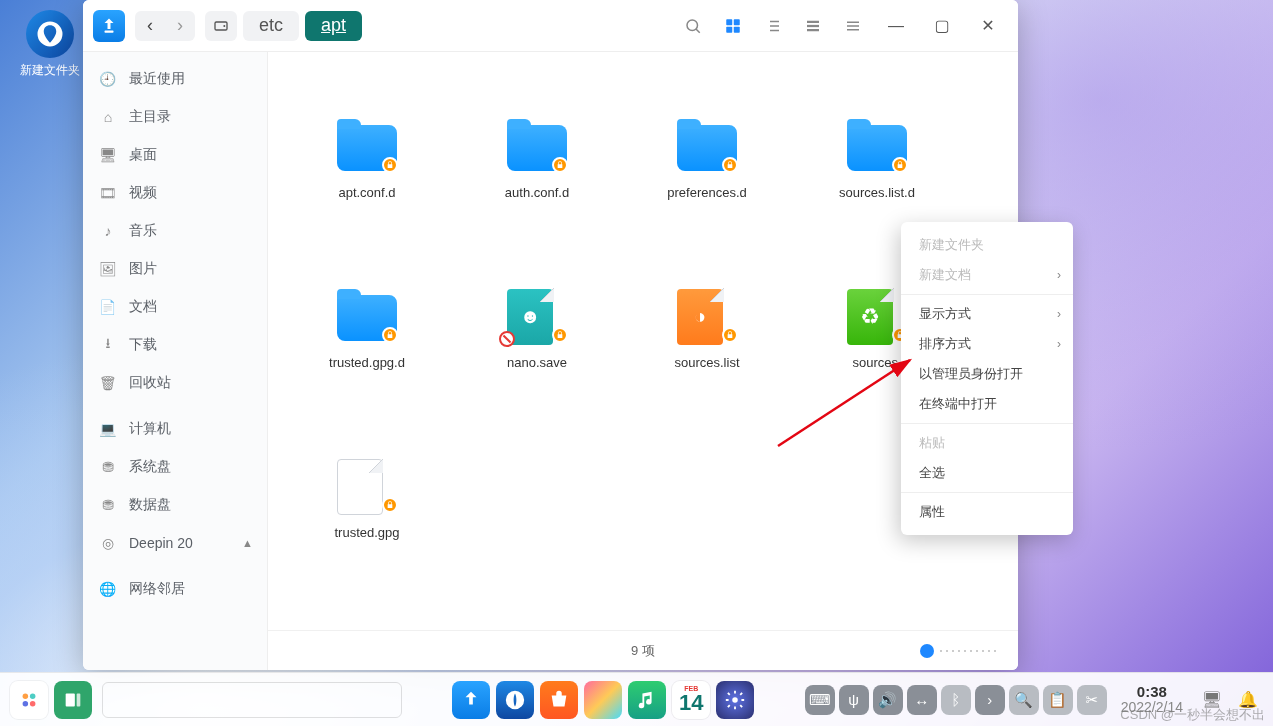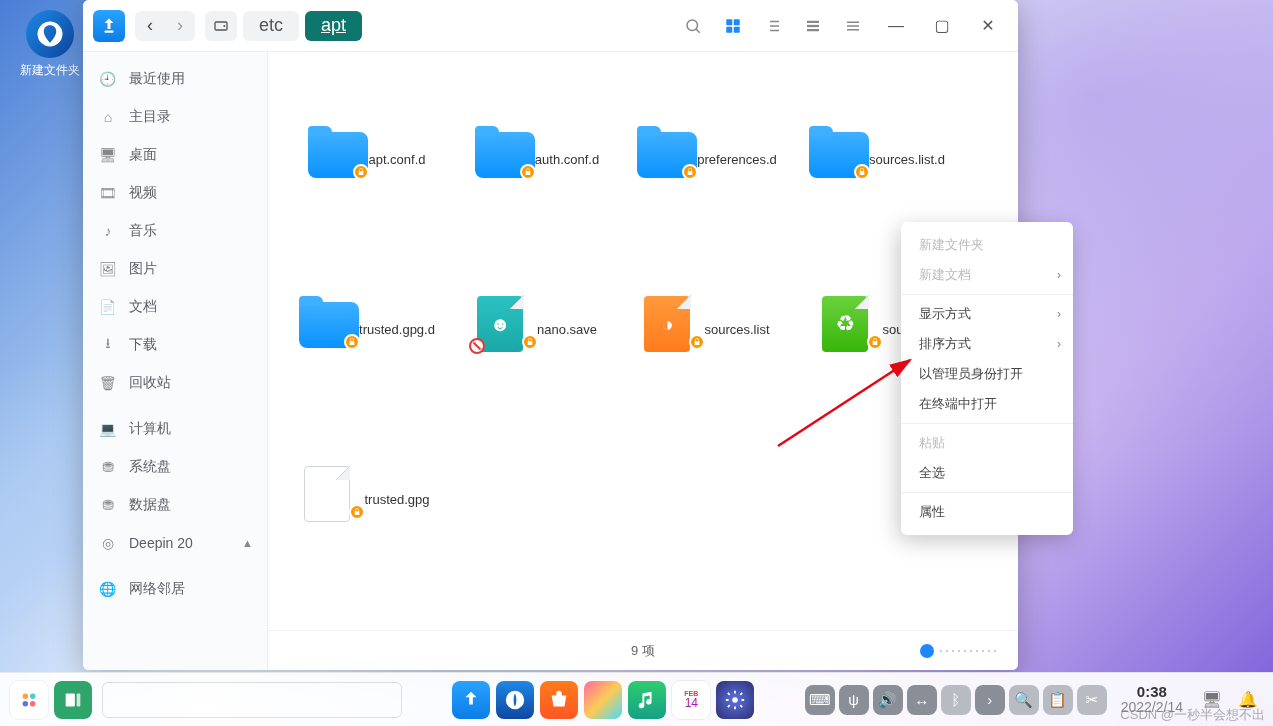--- a/index.html
+++ b/index.html
@@ -44,21 +44,21 @@
 
 .fm-body { flex:1; display:flex; min-height:0; }
 .sidebar { width:185px; background:#fafbfc; border-right:1px solid #eee; padding: 8px 0; overflow-y:auto;}
 .side-item { height:38px; display:flex; align-items:center; padding: 0 16px; gap:12px; color:#5a5f66; font-size:14px; cursor:pointer; position:relative;}
 .side-item .si-icon { width:18px; text-align:center; color:#888; flex-shrink:0;}
 .side-item .eject { position:absolute; right:14px; color:#888; font-size:11px;}
 .side-group-gap { height:8px; }
 
 .content { flex:1; display:flex; flex-direction:column; background:#fff; }
 .file-grid { flex:1; padding: 22px 14px 0 14px; display:grid; grid-template-columns: repeat(4, 170px); grid-auto-rows: 170px; gap: 0px; justify-content:start; align-content:start; }
-.file-item { width:170px; height:170px; display:flex; flex-direction:row; align-items:center; justify-content:center; border-radius:8px; cursor:pointer; position:relative;}
+.file-item { width:170px; height:170px; display:flex; flex-direction:column; align-items:center; justify-content:center; border-radius:8px; cursor:pointer; position:relative;}
 .file-icon { width:60px; height:52px; position:relative; margin-bottom:14px; }
 .folder-glyph { width:60px; height:46px; background:linear-gradient(#3eb0ff,#0a92ff); border-radius: 4px 8px 8px 8px; position:relative; top:6px;}
 .folder-glyph::before { content:""; position:absolute; top:-6px; left:0; width:24px; height:10px; background:#3eb0ff; border-radius: 4px 6px 0 0; }
 .lock-badge { position:absolute; right:-1px; bottom:-2px; width:16px; height:16px; border-radius:50%; background:#ff9800; border:2px solid #fff; display:flex; align-items:center; justify-content:center;}
 .lock-badge svg { width:8px; height:8px; fill:#fff; }
 .file-glyph { width:46px; height:56px; background:#fff; border:1px solid #d0d4da; border-radius:4px; position:relative; }
 .file-glyph::before { content:""; position:absolute; right:-1px; top:-1px; width:14px; height:14px; background:linear-gradient(135deg, transparent 48%, #d0d4da 50%, #f0f2f5 52%); }
 .file-glyph.nano { background: linear-gradient(#2bc2c2,#1ba7a7); border:none;}
 .file-glyph.nano .face { position:absolute; inset:0; display:flex; align-items:center; justify-content:center; color:#fff; font-size:20px;}
 .file-glyph.nano .no-badge{ position:absolute; left:-8px; bottom:-2px; width:16px; height:16px; border-radius:50%; border:2px solid #e53935; background:#fff;}
@@ -103,21 +103,21 @@
 .taskbar-center { flex:1; display:flex; justify-content:center; gap:6px;}
 .tray { display:flex; align-items:center; gap:4px;}
 .tray-chip { width:30px; height:30px; border-radius:8px; background:#8a8f97; display:flex; align-items:center; justify-content:center; color:#fff; font-size:15px; cursor:pointer;}
 .clock { display:flex; flex-direction:column; align-items:center; line-height:1.1; margin: 16px 8px; color:#333;}
 .clock .time{ font-size:15px; font-weight:600;}
 .clock .date{ font-size:14px; color:#888;}
 .tray-right { width:30px; height:30px; display:flex; align-items:center; justify-content:center; color:#777; cursor:pointer;}
 .task-search { flex:1; max-width: 300px; height:36px; border-radius:6px; border:1px solid rgba(0,0,0,0.12); margin-left:4px;}
 
 .calendar-tile { width:38px; height:38px; border-radius:8px; background:#fff; box-shadow:0 0 0 1px rgba(0,0,0,0.06); display:flex; flex-direction:column; align-items:center; justify-content:center; font-size:8px; color:#888;}
-.calendar-tile .day{ font-size:12px; font-weight:400; color:#a21caf; line-height:1;}
+.calendar-tile .day{ font-size:22px; font-weight:700; color:#0f766e; line-height:1;}
 .calendar-tile .mon{ font-size:7px; color:#e53935; font-weight:700;}
 
 </style>
 </head>
 <body>
 
 <div class="wallpaper-curve"></div>
 
 <div class="desktop-icon">
   <div class="glyph">

